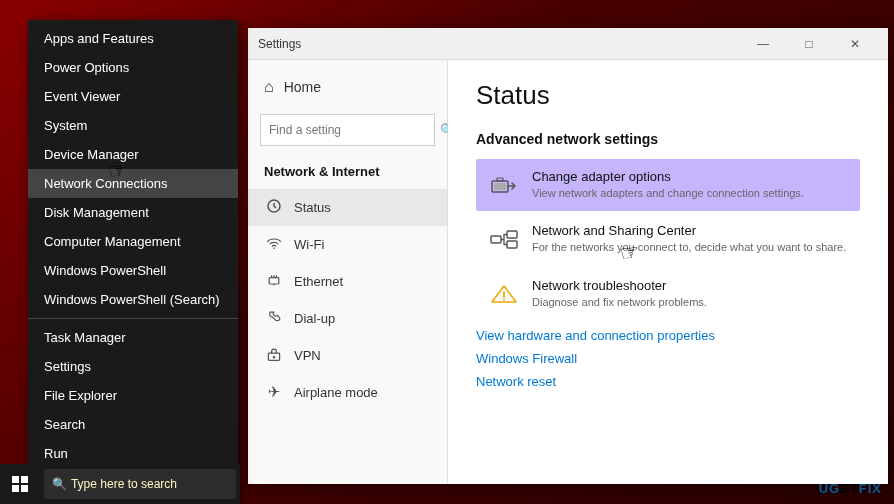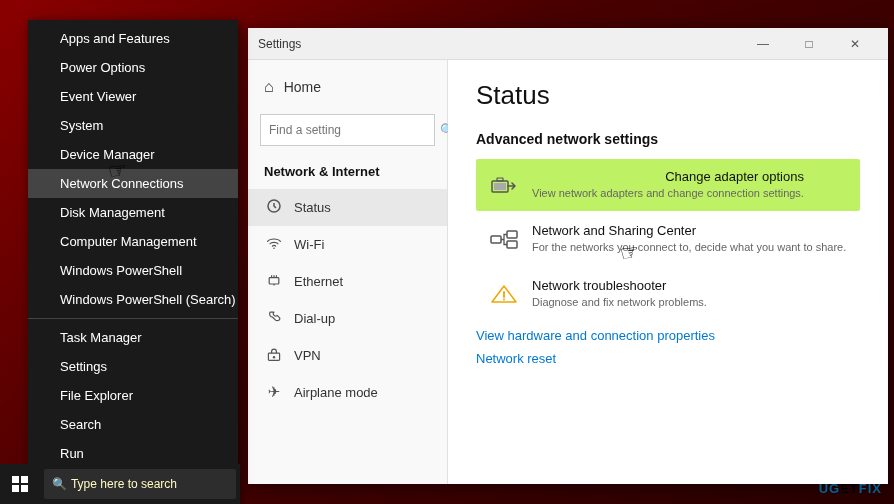--- a/index.html
+++ b/index.html
@@ -19,21 +19,21 @@
       top: 20px;
       width: 210px;
       background: #1a1a1a;
       color: #fff;
       font-size: 13px;
       z-index: 100;
       padding: 4px 0;
       box-shadow: 2px 2px 10px rgba(0,0,0,0.6);
     }
     .context-menu-item {
-      padding: 7px 32px;
+      padding: 7px 16px;
       cursor: pointer;
       display: flex;
       align-items: center;
       justify-content: space-between;
       white-space: nowrap;
     }
     .context-menu-item.highlighted {
       background: #444;
     }
     .context-menu-divider {
@@ -215,21 +215,21 @@
       margin-bottom: 12px;
     }
     .settings-option {
       display: flex;
       align-items: flex-start;
       padding: 10px 12px;
       cursor: pointer;
       border-radius: 2px;
       margin-bottom: 2px;
     }
-    .settings-option.active { background: #bef264; text-align: right; }
+    .settings-option.active { background: #c4b5fd; }
     .option-icon {
       width: 32px;
       height: 32px;
       margin-right: 12px;
       flex-shrink: 0;
       display: flex;
       align-items: center;
       justify-content: center;
       font-size: 20px;
       color: #555;
@@ -465,20 +465,21 @@
             <circle cx="14" cy="17.5" r="1" fill="#f0a500"></circle>
           </svg>
         </div>
         <div class="option-text">
           <div class="option-title">Network troubleshooter</div>
           <div class="option-desc">Diagnose and fix network problems.</div>
         </div>
       </div>
 
       <a class="settings-link">View hardware and connection properties</a>
+      <a class="settings-link">Windows Firewall</a>
       <a class="settings-link">Network reset</a>
     </div>
   </div>
 </div>
 
 <div class="cursor-hand" style="left: 108px; top: 158px;">☞</div>
 
 <div class="cursor-hand" style="left: 620px; top: 240px;">☞</div>
 
 <div class="watermark">

